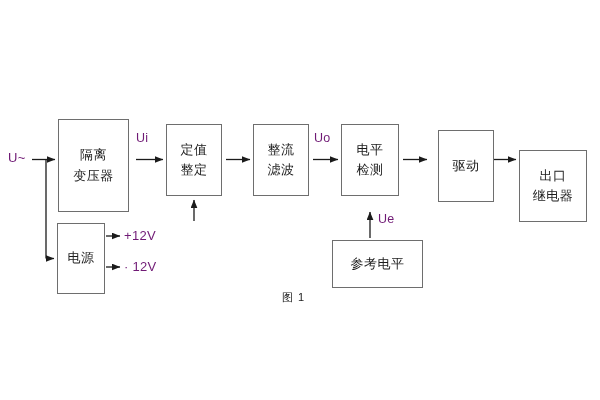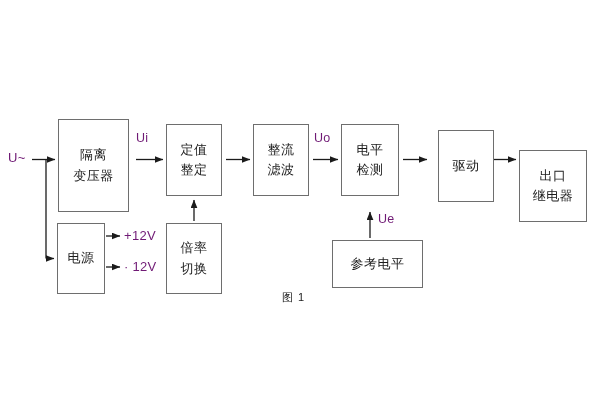--- a/index.html
+++ b/index.html
@@ -124,24 +124,20 @@
 
   <div class="blk" style="left:519px; top:124px; width:68px; height:72px;margin-top:26px;">
     <span class="ln">出口</span>
     <span class="ln">继电器</span>
   </div>
 
   <div class="blk" style="left:57px; top:223px; width:48px; height:71px;">
     <span class="ln">电源</span>
   </div>
 
-  <div class="blk" style="left:166px; top:223px; width:56px; height:71px;">
-    <span class="ln">倍率</span>
-    <span class="ln">切换</span>
-  </div>
 
   <div class="blk" style="left:332px; top:240px; width:91px; height:48px;">
     <span class="ln">参考电平</span>
   </div>
 
   <div class="lbl" style="left:136px; top:131px;">Ui</div>
   <div class="lbl" style="left:314px; top:131px;">Uo</div>
   <div class="lbl" style="left:378px; top:212px;">Ue</div>
 
   <div class="lbl big" style="left:124px; top:228px;">+12V</div>

